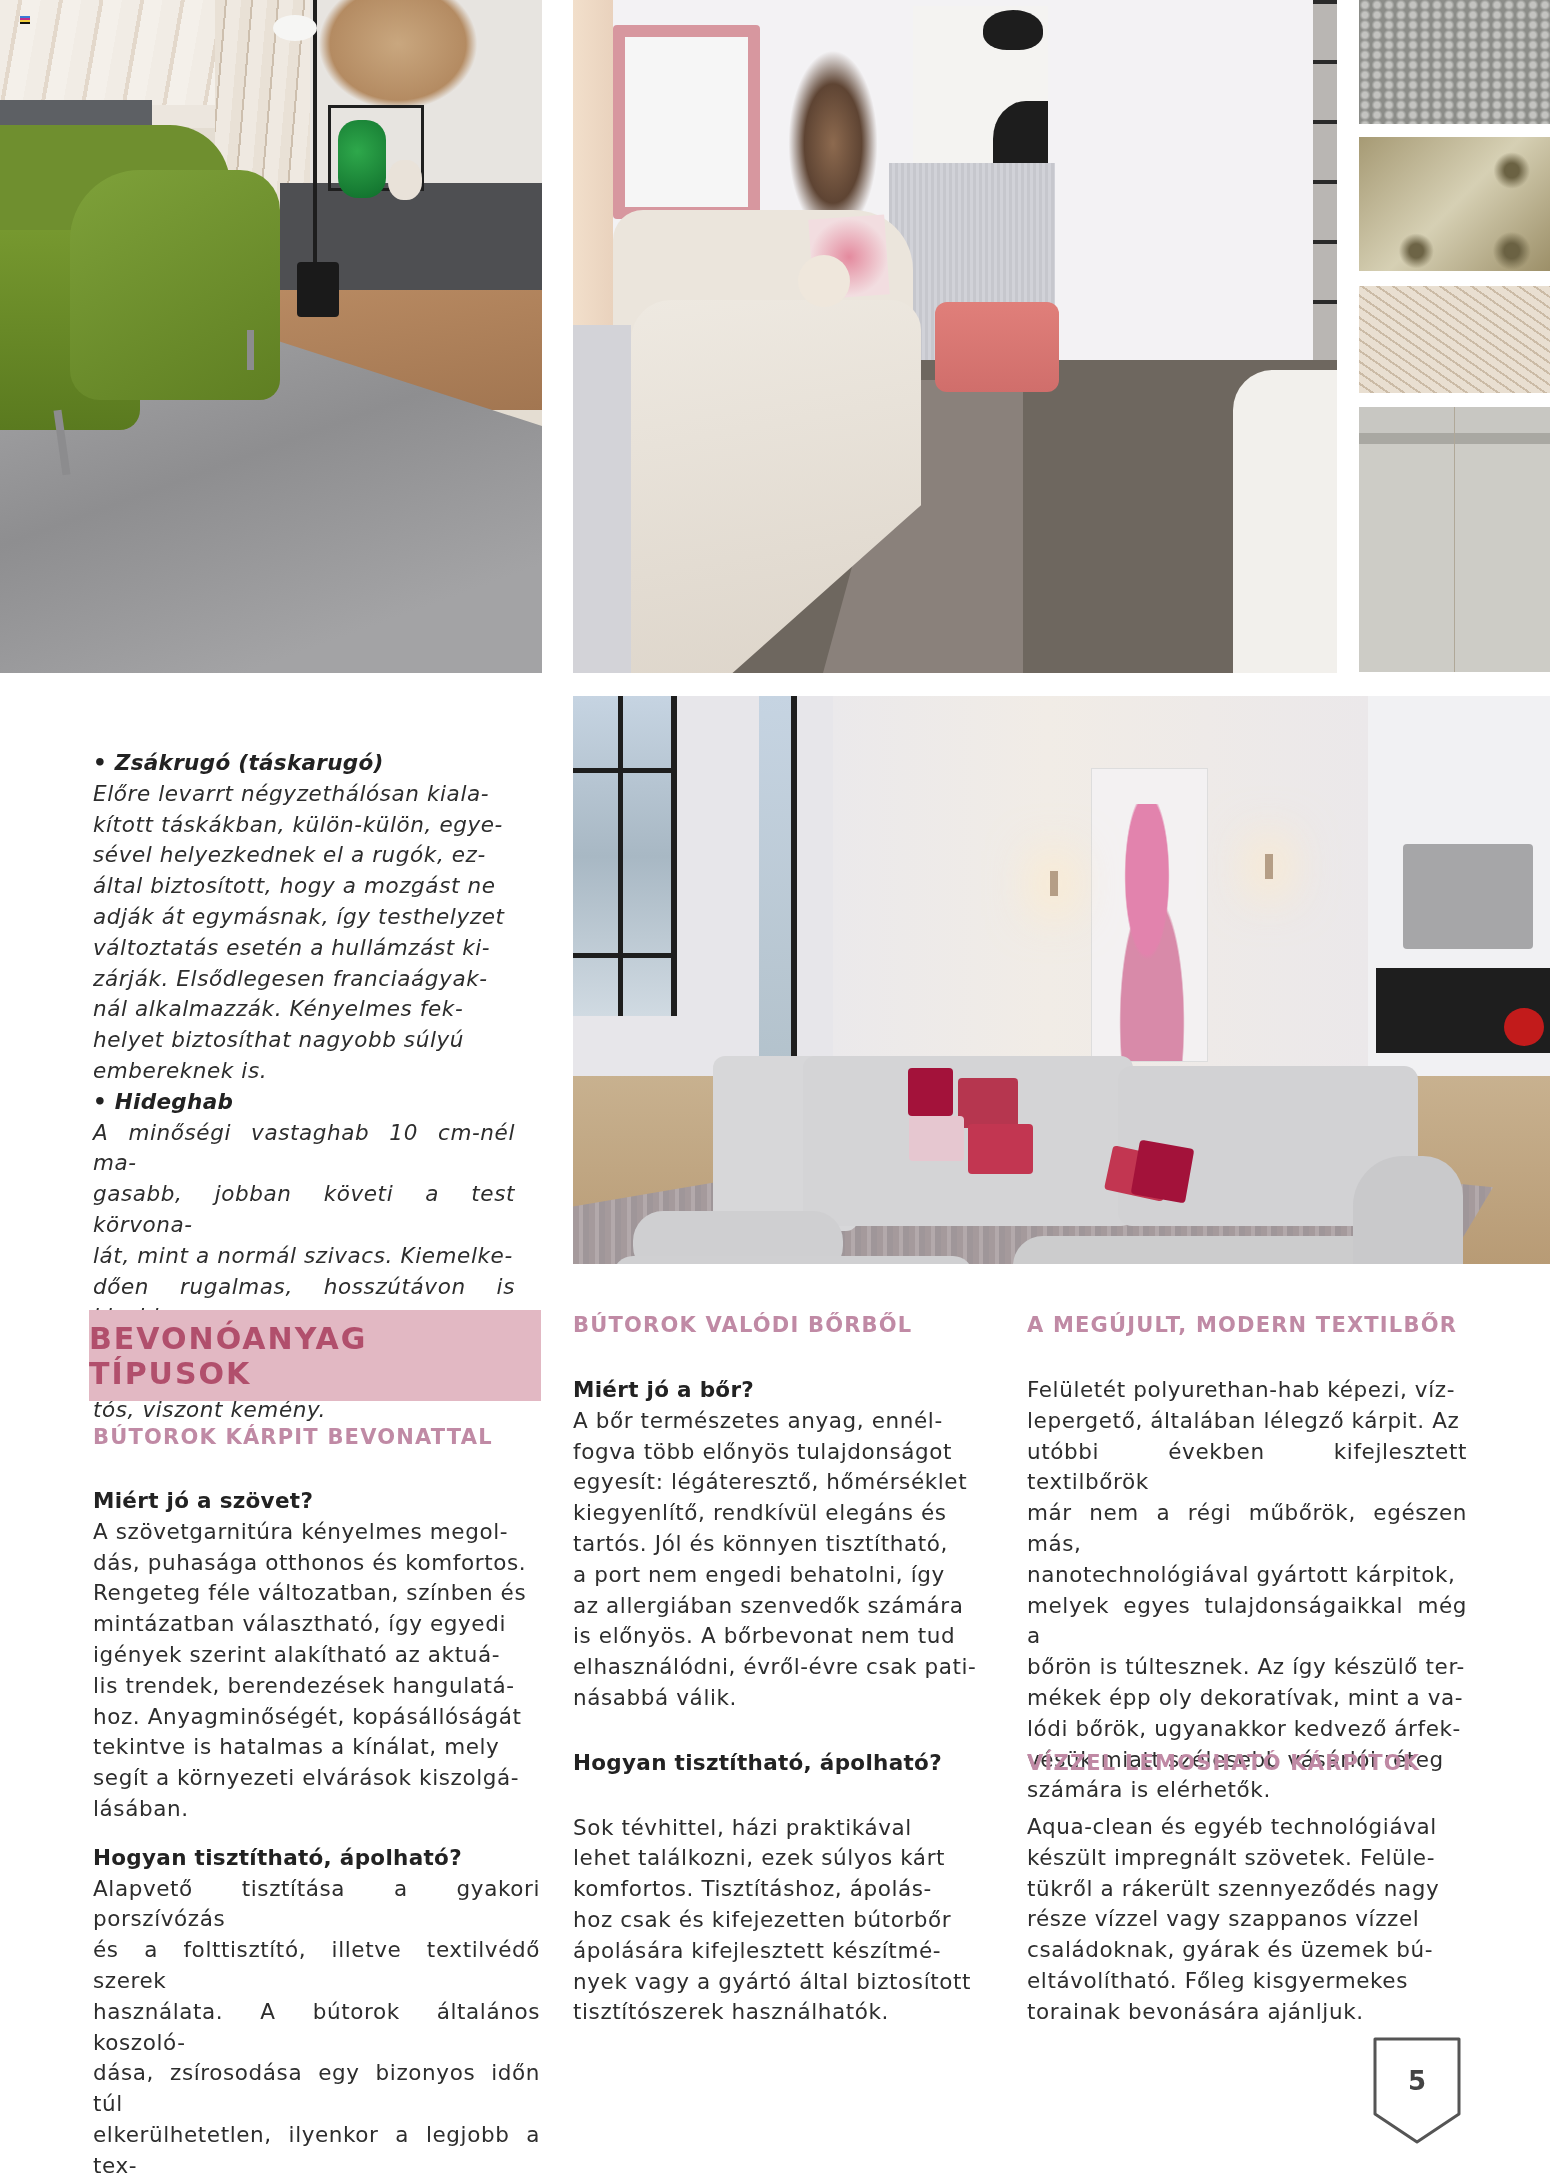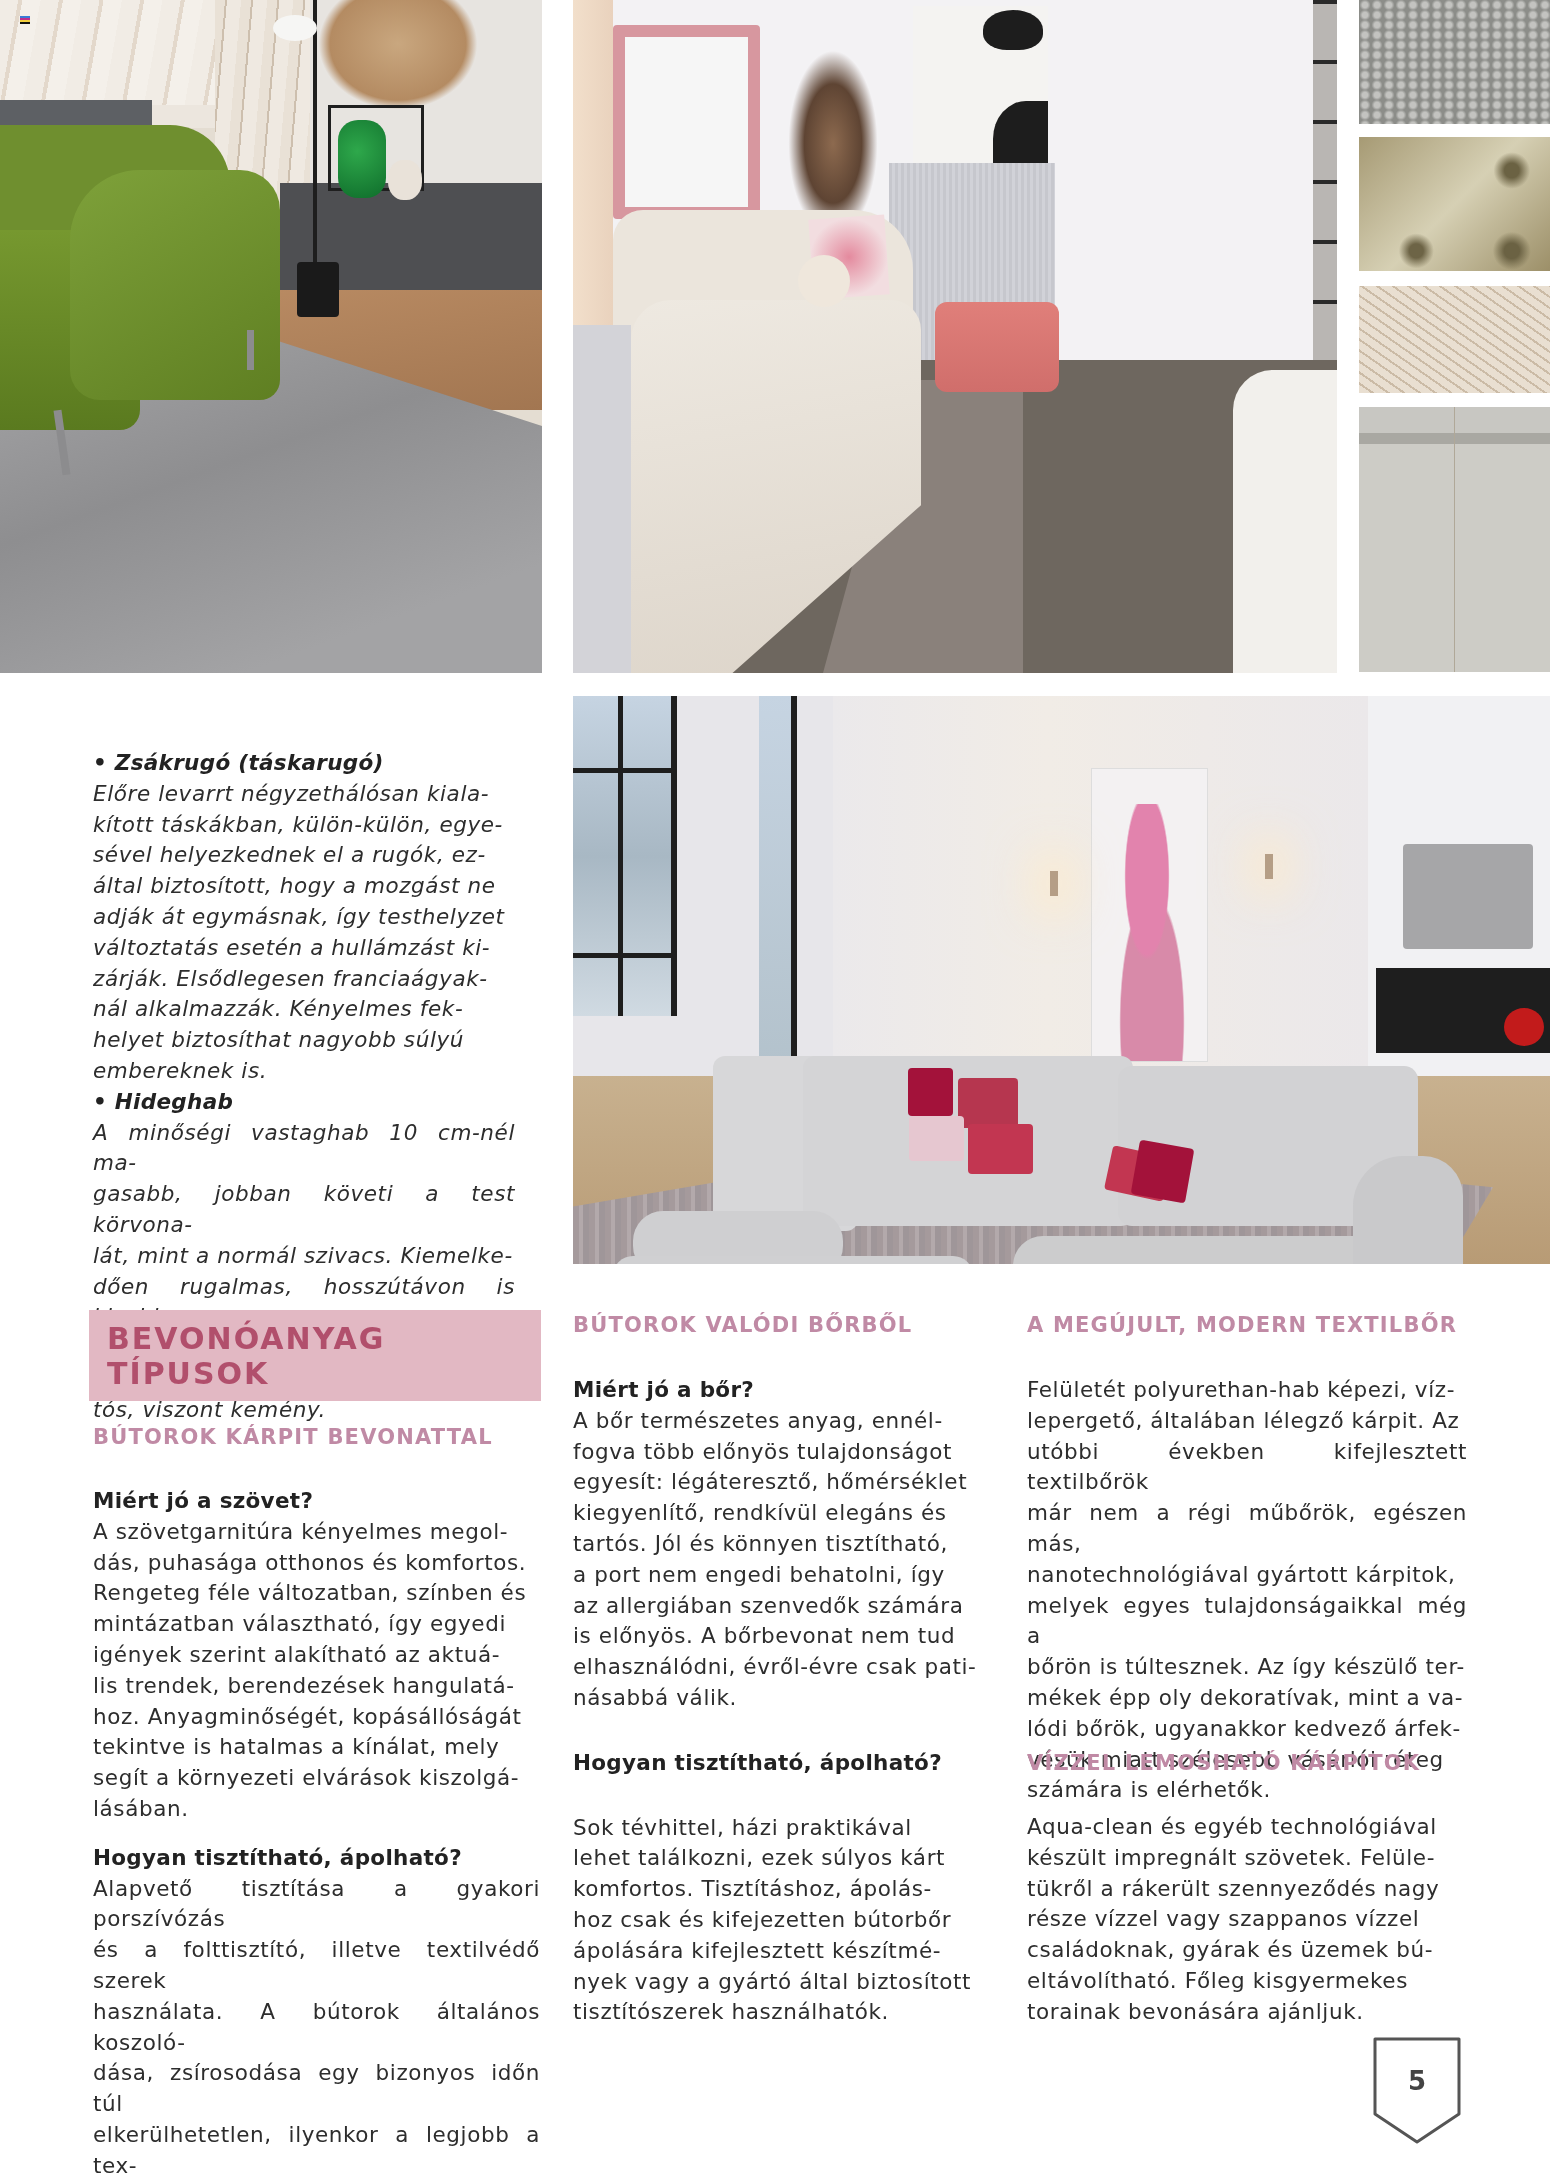--- a/index.html
+++ b/index.html
@@ -102,21 +102,21 @@
   
   .text-block { position:absolute; font-size:21.5px; line-height:30.8px; color:#2d2d2d; letter-spacing:0.6px; }
   .text-block p { margin:0; text-align:justify; text-align-last:left; hyphens:manual; }
   .bullet-title { font-weight:bold; color:#222; letter-spacing:0.3px; }
   .q-title { font-weight:bold; color:#222; letter-spacing:0.3px; }
   .sub-head { position:absolute; font-weight:bold; font-size:21px; letter-spacing:1.2px; color:#c08aa5; text-transform:uppercase; }
   #section-box {
     position:absolute; left:89px; top:1310px; width:452px; height:91px;
     background:#e2b8c3; display:flex; align-items:center; justify-content:center;
   }
-  #section-box span { font-weight:bold; font-size:30px; letter-spacing:2px; color:#b14f6c;padding-left:18px; }
+  #section-box span { font-weight:bold; font-size:30px; letter-spacing:2px; color:#b14f6c; }
 
   #page-badge { position:absolute; left:1372px; top:2036px; width:90px; height:110px; }
   #page-badge .num { position:absolute; left:0; top:30px; width:90px; text-align:center; font-weight:bold; font-size:26px; color:#444; }
 </style>
 </head>
 <body>
 
 <div id="photo-green" class="photo">
   <div class="marble"></div>
     <div class="marble2"></div>

